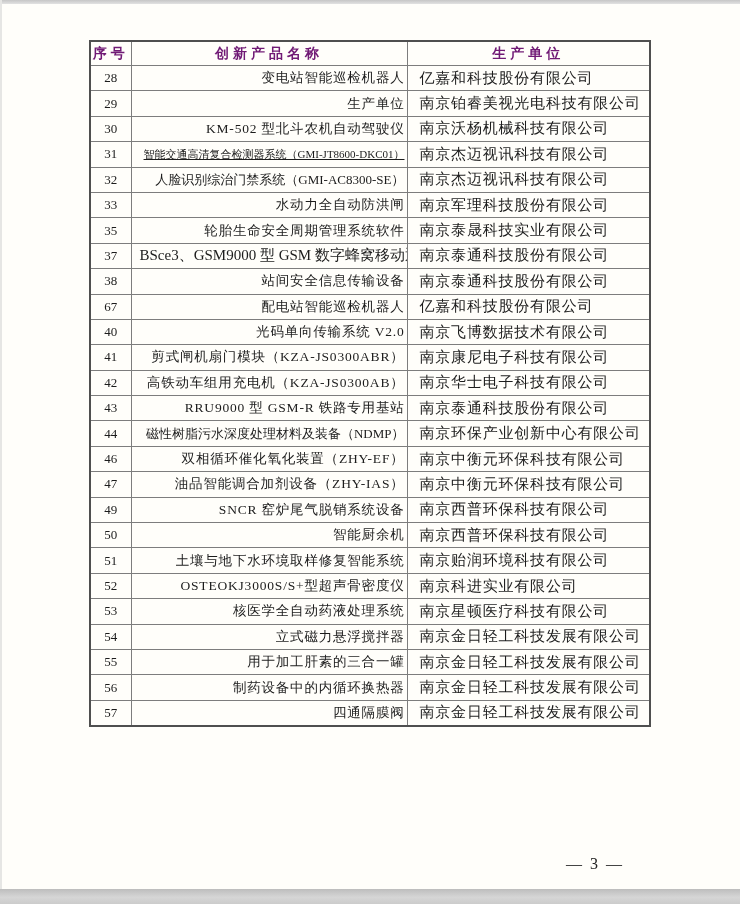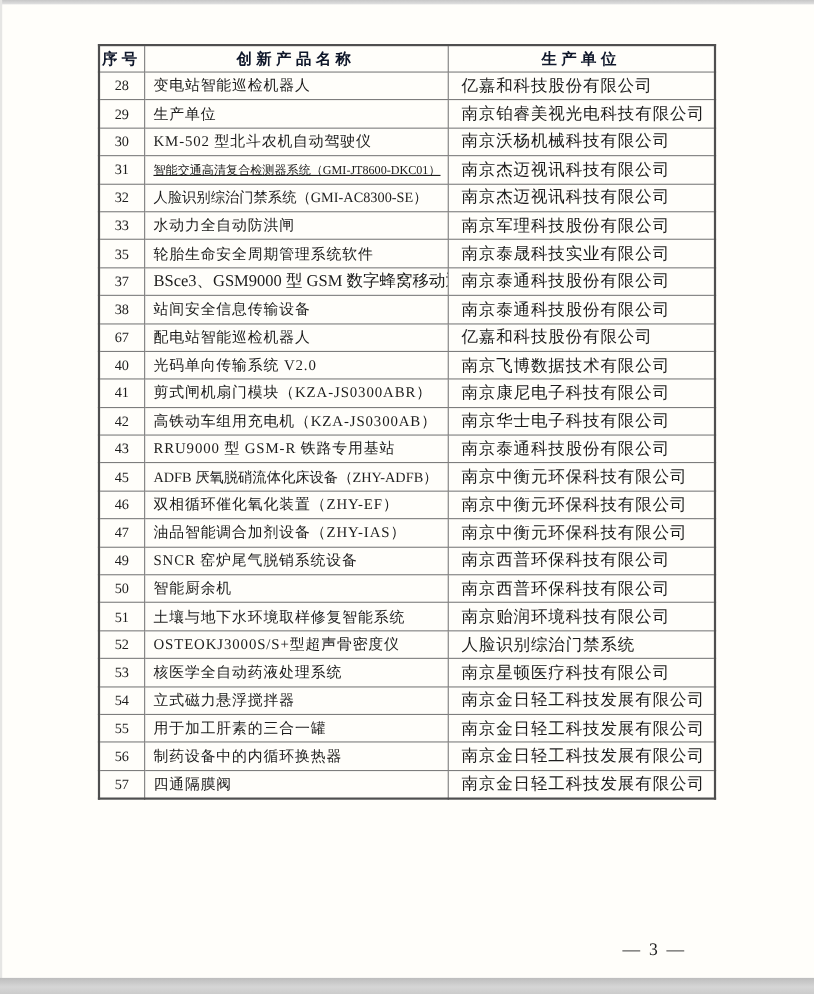--- a/index.html
+++ b/index.html
@@ -36,35 +36,36 @@
     border: 1px solid #7d7d7d;
     padding: 0;
     vertical-align: middle;
   }
   .doc-table th {
     height: 23px;
     font-size: 14px;
     font-weight: 700;
     letter-spacing: 4px;
     text-align: center;
-    color: #0f172a;
+    color: #701a75;
     margin-left: 20px;
   }
   .doc-table td { height: 24.4px; }
   .c-no {
     text-align: center;
     font-size: 13px;
   }
   .c-prod {
     font-size: 13.5px;
     letter-spacing: 0.8px;
     padding-left: 8px !important;
     padding-right: 2px !important;
     white-space: nowrap;
     overflow: hidden;
+    text-align: right;
   }
   .c-prd {
     font-size: 15px;
     letter-spacing: 0.8px;
     padding-left: 12px !important;
     padding-right: 2px !important;
     white-space: nowrap;
     overflow: hidden;
   }
   .page-number {
@@ -160,23 +161,23 @@
         <td class="c-no">42</td>
         <td class="c-prod">高铁动车组用充电机（KZA-JS0300AB）</td>
         <td class="c-prd">南京华士电子科技有限公司</td>
       </tr>
       <tr>
         <td class="c-no">43</td>
         <td class="c-prod">RRU9000 型 GSM-R 铁路专用基站</td>
         <td class="c-prd">南京泰通科技股份有限公司</td>
       </tr>
       <tr>
-        <td class="c-no">45</td>
-        <td class="c-prod" style="font-size: 13px; letter-spacing: 0px;">ADFB 厌氧脱硝流体化床设备（ZHY-ADFB）</td>
-        <td class="c-prd">南京中衡元环保科技有限公司</td>
+        <td class="c-no">44</td>
+        <td class="c-prod" style="font-size: 13px; letter-spacing: 0px;">磁性树脂污水深度处理材料及装备（NDMP）</td>
+        <td class="c-prd">南京环保产业创新中心有限公司</td>
       </tr>
       <tr>
         <td class="c-no">46</td>
         <td class="c-prod">双相循环催化氧化装置（ZHY-EF）</td>
         <td class="c-prd">南京中衡元环保科技有限公司</td>
       </tr>
       <tr>
         <td class="c-no">47</td>
         <td class="c-prod">油品智能调合加剂设备（ZHY-IAS）</td>
         <td class="c-prd">南京中衡元环保科技有限公司</td>
@@ -192,21 +193,21 @@
         <td class="c-prd">南京西普环保科技有限公司</td>
       </tr>
       <tr>
         <td class="c-no">51</td>
         <td class="c-prod">土壤与地下水环境取样修复智能系统</td>
         <td class="c-prd">南京贻润环境科技有限公司</td>
       </tr>
       <tr>
         <td class="c-no">52</td>
         <td class="c-prod">OSTEOKJ3000S/S+型超声骨密度仪</td>
-        <td class="c-prd">人脸识别综治门禁系统</td>
+        <td class="c-prd">南京科进实业有限公司</td>
       </tr>
       <tr>
         <td class="c-no">53</td>
         <td class="c-prod">核医学全自动药液处理系统</td>
         <td class="c-prd">南京星顿医疗科技有限公司</td>
       </tr>
       <tr>
         <td class="c-no">54</td>
         <td class="c-prod">立式磁力悬浮搅拌器</td>
         <td class="c-prd">南京金日轻工科技发展有限公司</td>

